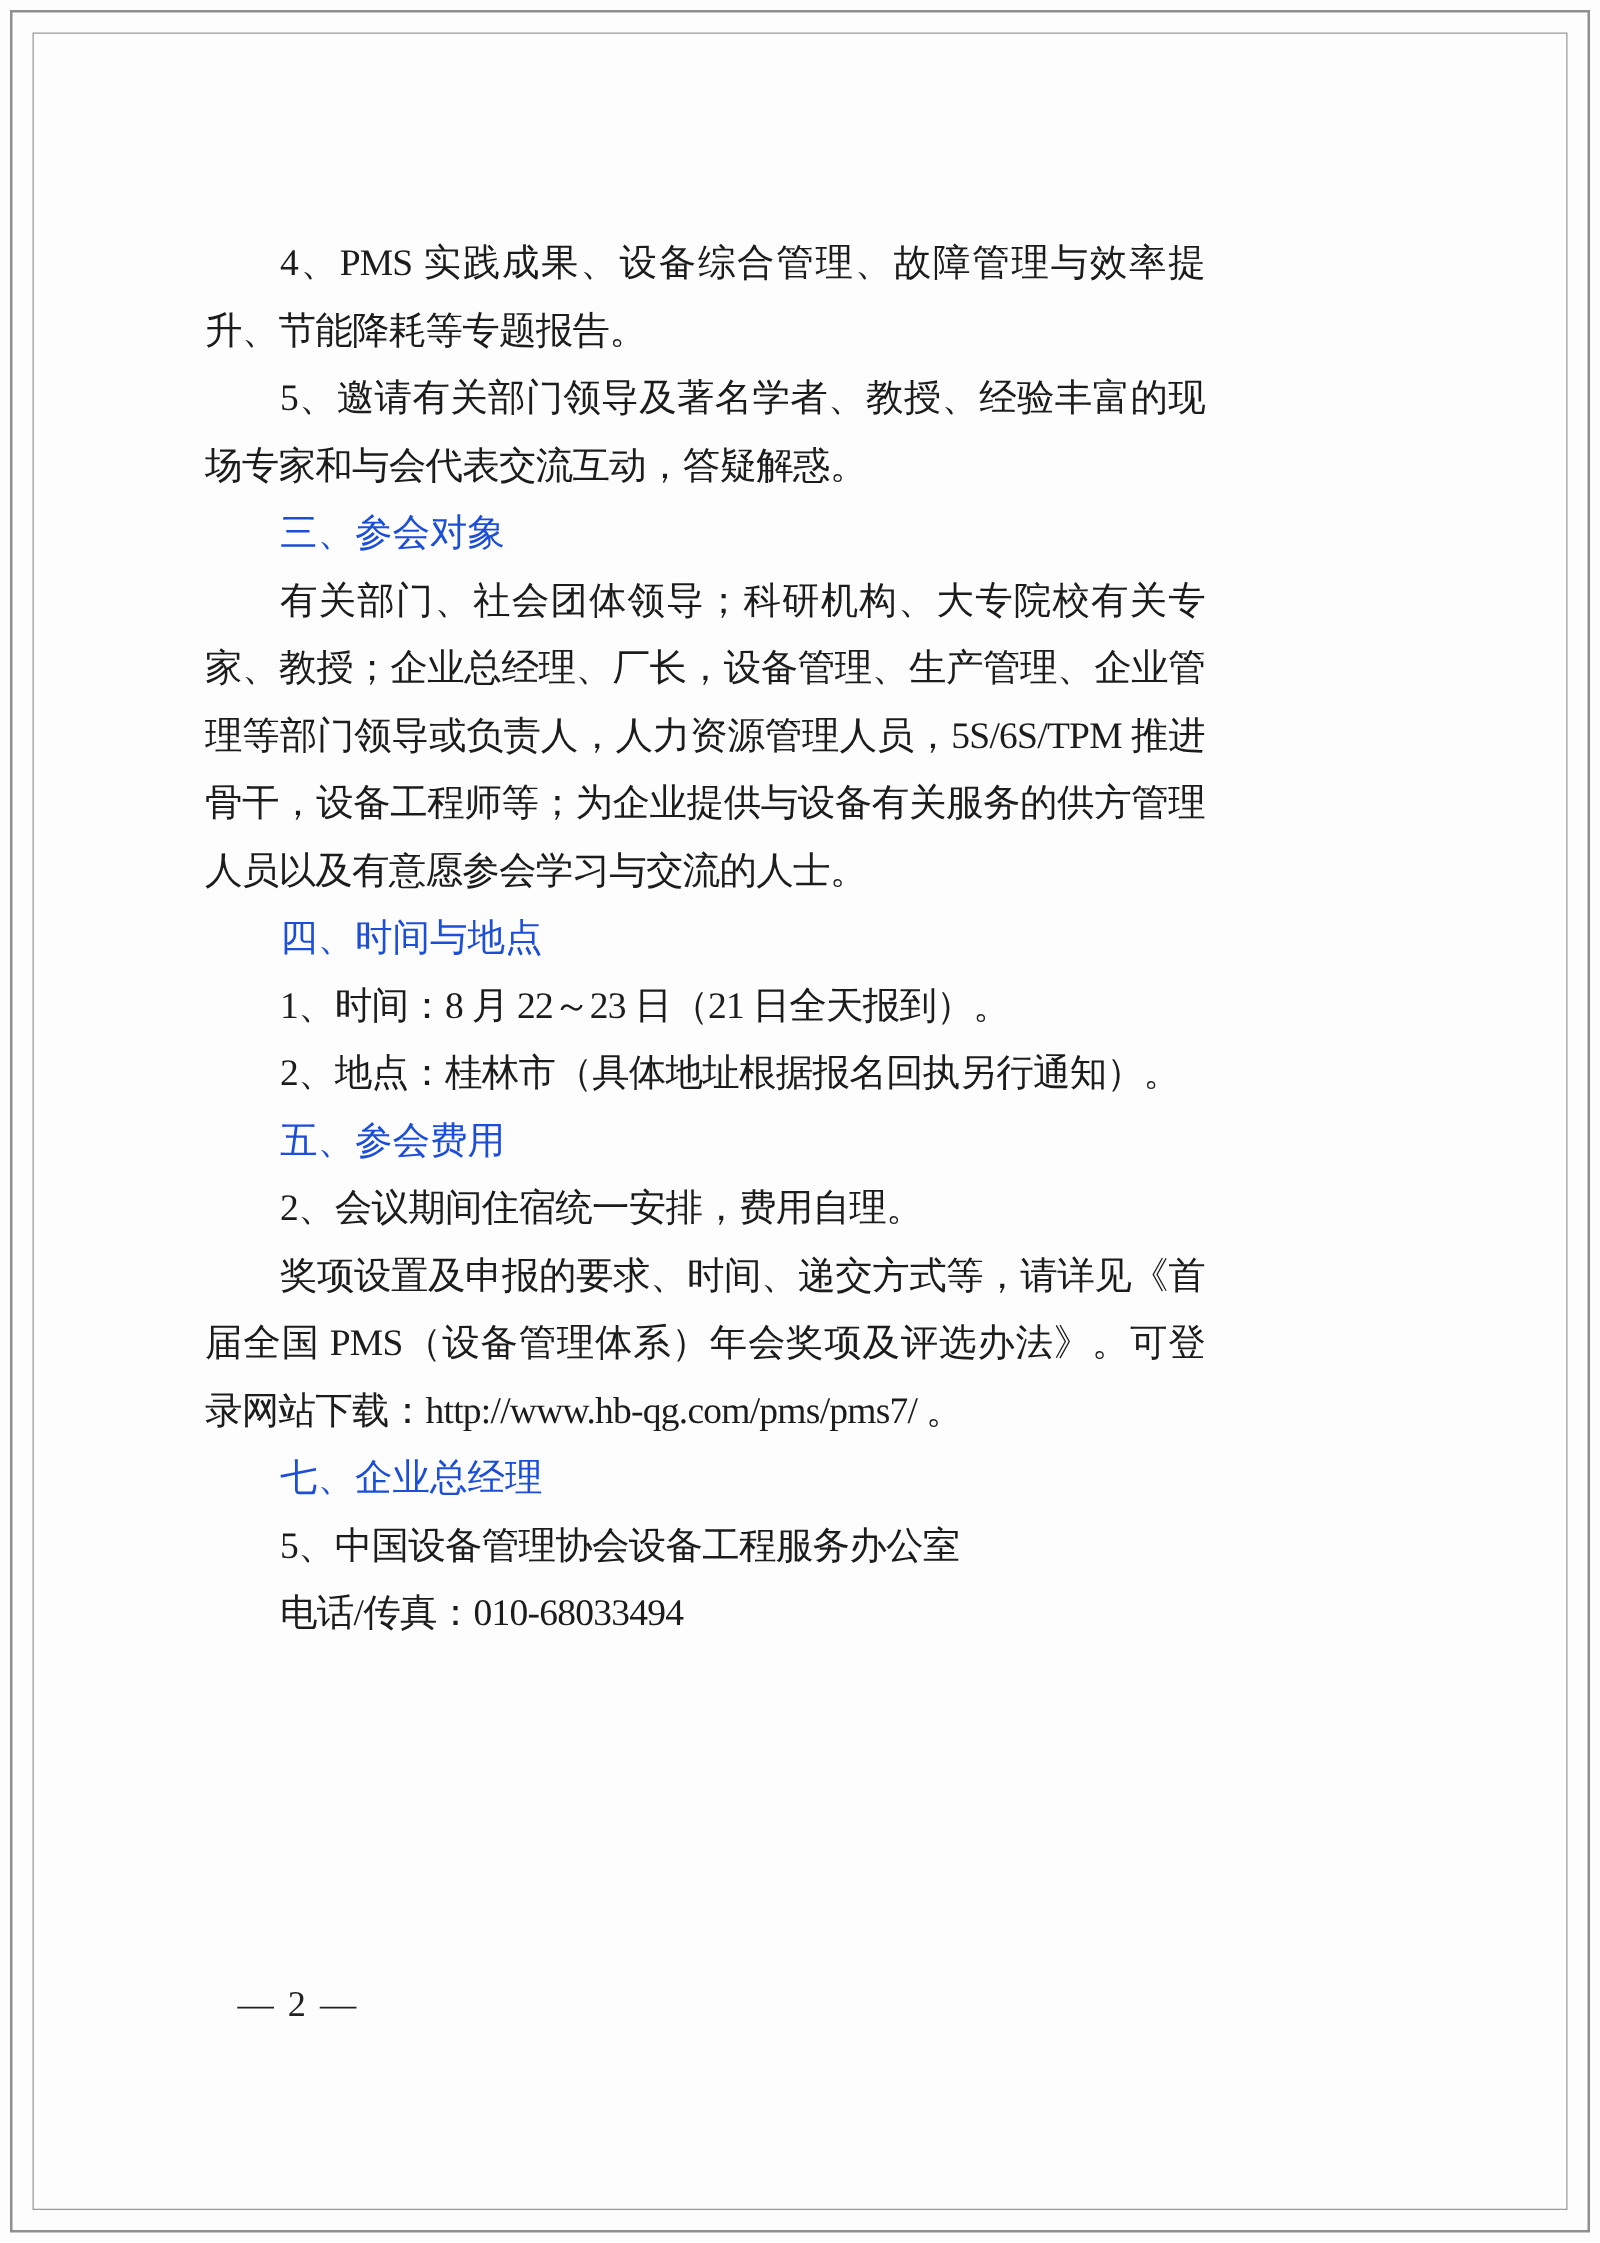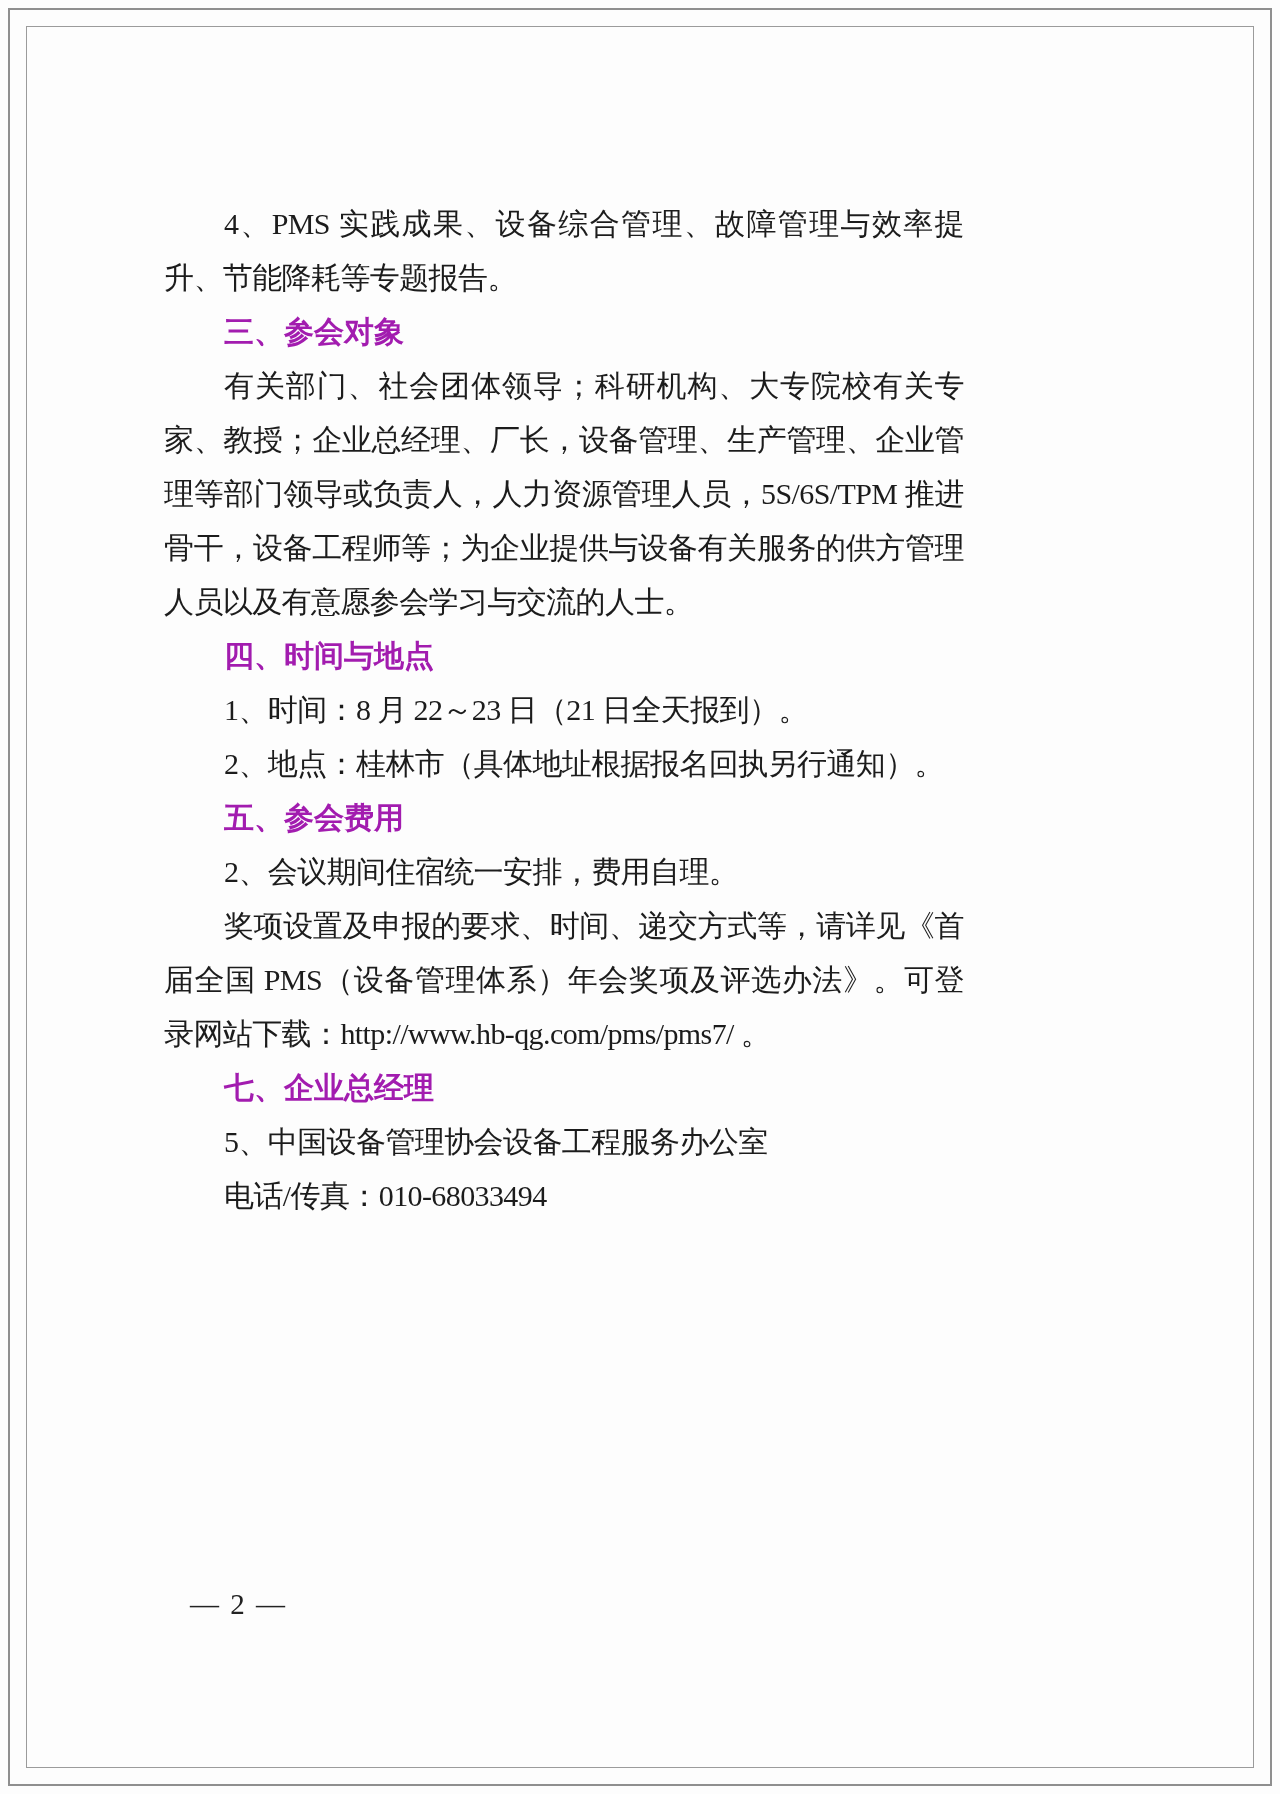--- a/index.html
+++ b/index.html
@@ -24,62 +24,63 @@
   }
   .frame-inner {
     position: absolute;
     left: 26px; top: 26px; right: 26px; bottom: 26px;
     border: 1px solid #9b9b9b;
     pointer-events: none;
   }
   .content {
     position: absolute;
     left: 164px;
-    top: 197px;
+    top: 184px;
     width: 800px;
   }
   .para {
     margin: 0;
     font-size: 30px;
     line-height: 54px;
     letter-spacing: -0.6px;
     text-align: justify;
     text-align-last: left;
     text-indent: 2em;
     color: #1c1c1c;
   }
   .heading {
     margin: 0;
     font-family: "Liberation Sans", "DejaVu Sans", sans-serif;
-    font-weight: 700;
+    font-weight: 400;
     font-size: 30px;
     line-height: 54px;
     letter-spacing: 0;
     text-indent: 2em;
-    color: #a21caf;
+    color: #1d4ed8;
   }
   .footer-page-number {
     position: absolute;
     left: 190px;
     top: 1588px;
     font-size: 29px;
     letter-spacing: 2px;
     color: #222222;
   }
 </style>
 </head>
 <body>
 
 <div class="page">
 
   <div class="frame-outer"></div>
   <div class="frame-inner"></div>
 
   <div class="content">
     <p class="para">4、PMS 实践成果、设备综合管理、故障管理与效率提升、节能降耗等专题报告。</p>
+    <p class="para">5、邀请有关部门领导及著名学者、教授、经验丰富的现场专家和与会代表交流互动，答疑解惑。</p>
     <p class="heading">三、参会对象</p>
     <p class="para">有关部门、社会团体领导；科研机构、大专院校有关专家、教授；企业总经理、厂长，设备管理、生产管理、企业管理等部门领导或负责人，人力资源管理人员，5S/6S/TPM 推进骨干，设备工程师等；为企业提供与设备有关服务的供方管理人员以及有意愿参会学习与交流的人士。</p>
     <p class="heading">四、时间与地点</p>
     <p class="para">1、时间：8 月 22～23 日（21 日全天报到）。</p>
     <p class="para">2、地点：桂林市（具体地址根据报名回执另行通知）。</p>
     <p class="heading">五、参会费用</p>
     <p class="para">2、会议期间住宿统一安排，费用自理。</p>
     <p class="para">奖项设置及申报的要求、时间、递交方式等，请详见《首届全国 PMS（设备管理体系）年会奖项及评选办法》。可登录网站下载：http://www.hb-qg.com/pms/pms7/ 。</p>
     <p class="heading">七、企业总经理</p>
     <p class="para">5、中国设备管理协会设备工程服务办公室</p>

